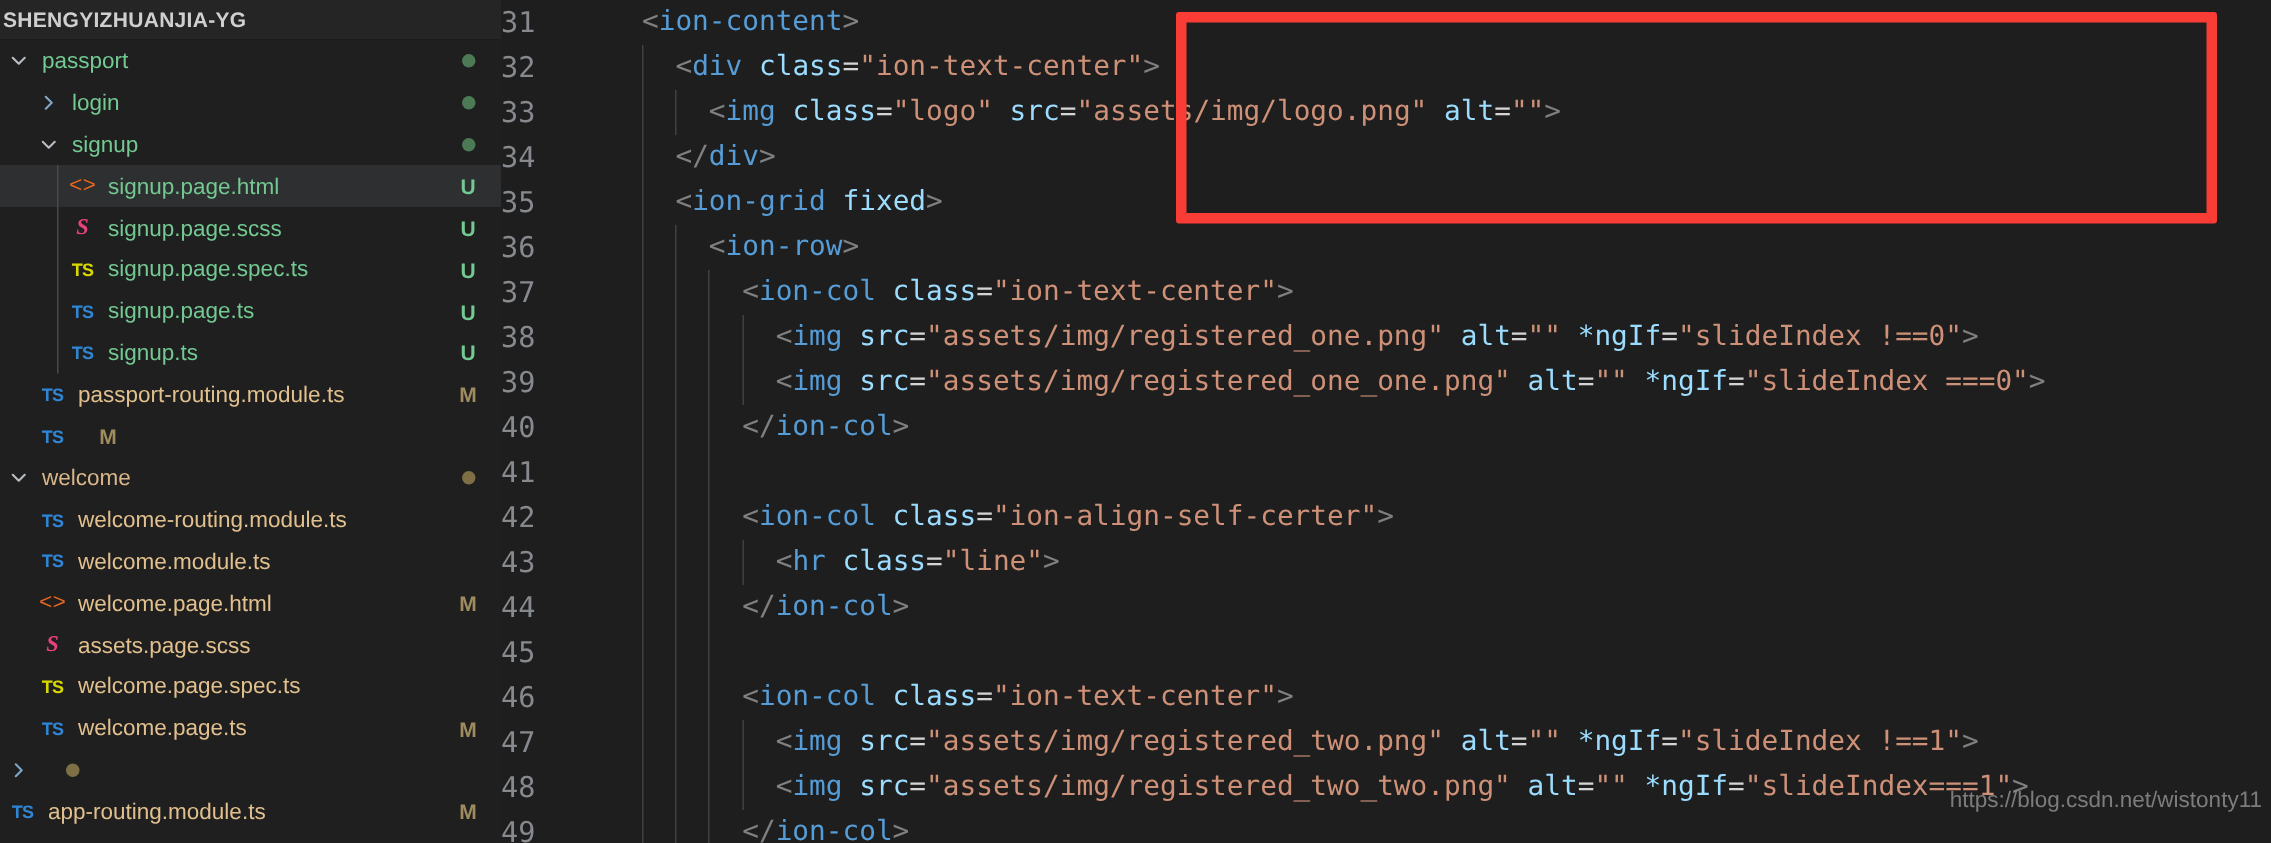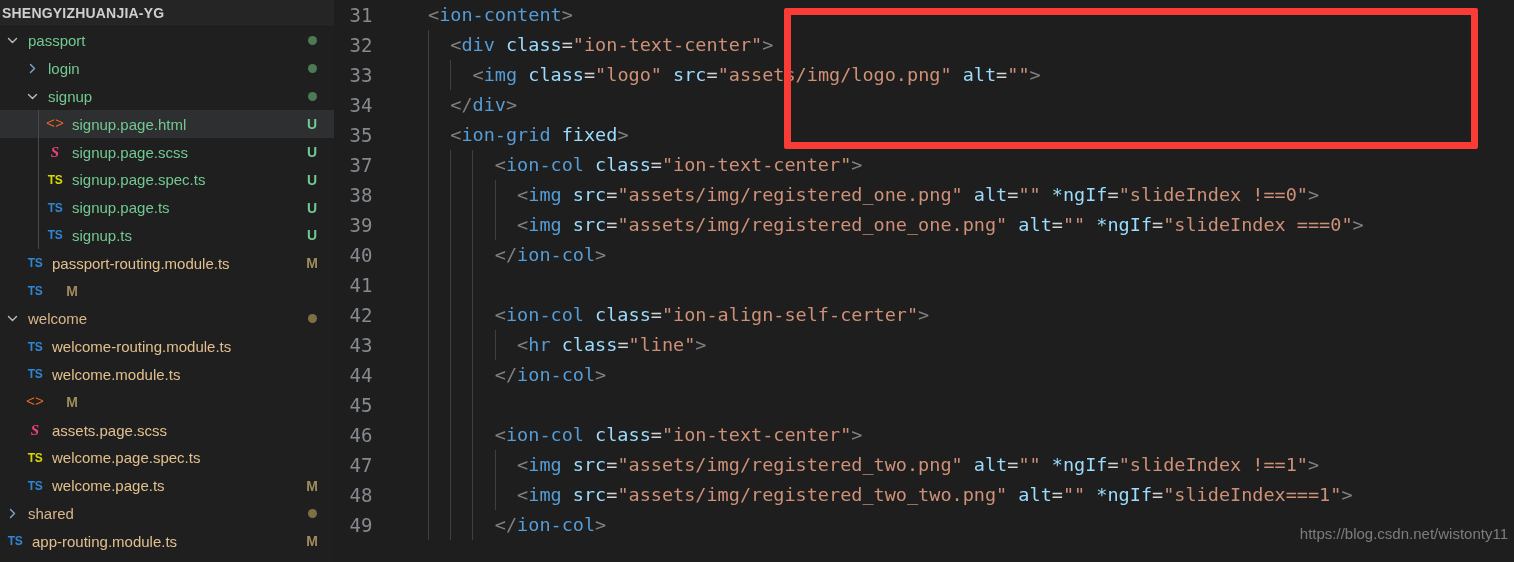--- a/index.html
+++ b/index.html
@@ -142,21 +142,21 @@
   .cline {
     position: relative;
     height: 30px;
     line-height: 30px;
     white-space: pre;
     display: flex;
   }
   .lnum {
     flex: 0 0 76px;
     width: 76px;
-    text-align: center;
+    text-align: left;
     padding-right: 22px;
     box-sizing: border-box;
     color: #868a8e;
     font-size: 19px;
   }
   .ctext {
     flex: 1 1 auto;
     position: relative;
     padding-left: 18px;
     color: #d4d4d4;
@@ -320,20 +320,21 @@
           <span style="flex: 0 0 24px;"></span>
           <span class="ficon ts-icon">TS</span>
           <span style="flex: 0 0 6px;"></span>
           <span class="label file-mod">welcome.module.ts</span>
           <span class="badge"></span>
         </div>
         <div class="row">
           <span style="flex: 0 0 24px;"></span>
           <span class="ficon html-icon">&lt;&gt;</span>
           <span style="flex: 0 0 6px;"></span>
+          <span class="label file-mod">welcome.page.html</span>
           <span class="badge m">M</span>
         </div>
         <div class="row">
           <span style="flex: 0 0 24px;"></span>
           <span class="ficon scss-icon">S</span>
           <span style="flex: 0 0 6px;"></span>
           <span class="label file-mod">assets.page.scss</span>
           <span class="badge"></span>
         </div>
         <div class="row">
@@ -351,21 +352,20 @@
           <span class="badge m">M</span>
         </div>
         <div class="row">
           <span style="flex: 0 0 4px;"></span>
           <span class="twisty">
             <svg width="11" height="11" viewBox="0 0 11 11">
               <path d="M3.5 1.5 L7.5 5.5 L3.5 9.5" fill="none" stroke="#7fa8c9" stroke-width="1.4" stroke-linecap="round" stroke-linejoin="round"></path>
             </svg>
           </span>
           <span style="flex: 0 0 8px;"></span>
-          <span class="label folder-mod">shared</span>
           <span class="dot m">
             <i></i>
           </span>
         </div>
         <div class="row">
           <span style="flex: 0 0 4px;"></span>
           <span class="ficon ts-icon">TS</span>
           <span style="flex: 0 0 6px;"></span>
           <span class="label file-mod">app-routing.module.ts</span>
           <span class="badge m">M</span>
@@ -380,20 +380,21 @@
       </div>
   </div>
 
   <div class="editor">
     <div class="code-area" id="code">
         <div class="cline"><span class="lnum">31</span><span class="ctext"><span></span><span class="ang">&lt;</span><span class="tag">ion-content</span><span class="ang">&gt;</span></span></div>
         <div class="cline"><span class="lnum">32</span><span class="ctext"><span class="ig" style="left: 18px;"></span><span>  </span><span class="ang">&lt;</span><span class="tag">div</span><span class=""> </span><span class="attr">class</span><span class="eq">=</span><span class="val">"ion-text-center"</span><span class="ang">&gt;</span></span></div>
         <div class="cline"><span class="lnum">33</span><span class="ctext"><span class="ig" style="left: 18px;"></span><span class="ig" style="left: 40.24px;"></span><span>    </span><span class="ang">&lt;</span><span class="tag">img</span><span class=""> </span><span class="attr">class</span><span class="eq">=</span><span class="val">"logo"</span><span class=""> </span><span class="attr">src</span><span class="eq">=</span><span class="val">"</span><span class="val lnk">assets/img/logo.png</span><span class="val">"</span><span class=""> </span><span class="attr">alt</span><span class="eq">=</span><span class="val">""</span><span class="ang">&gt;</span></span></div>
         <div class="cline"><span class="lnum">34</span><span class="ctext"><span class="ig" style="left: 18px;"></span><span>  </span><span class="ang">&lt;/</span><span class="tag">div</span><span class="ang">&gt;</span></span></div>
         <div class="cline"><span class="lnum">35</span><span class="ctext"><span class="ig" style="left: 18px;"></span><span>  </span><span class="ang">&lt;</span><span class="tag">ion-grid</span><span class=""> </span><span class="attr">fixed</span><span class="ang">&gt;</span></span></div>
+        <div class="cline"><span class="lnum">36</span><span class="ctext"><span class="ig" style="left: 18px;"></span><span class="ig" style="left: 40.24px;"></span><span>    </span><span class="ang">&lt;</span><span class="tag">ion-row</span><span class="ang">&gt;</span></span></div>
         <div class="cline"><span class="lnum">37</span><span class="ctext"><span class="ig" style="left: 18px;"></span><span class="ig" style="left: 40.24px;"></span><span class="ig" style="left: 62.48px;"></span><span>      </span><span class="ang">&lt;</span><span class="tag">ion-col</span><span class=""> </span><span class="attr">class</span><span class="eq">=</span><span class="val">"ion-text-center"</span><span class="ang">&gt;</span></span></div>
         <div class="cline"><span class="lnum">38</span><span class="ctext"><span class="ig" style="left: 18px;"></span><span class="ig" style="left: 40.24px;"></span><span class="ig" style="left: 62.48px;"></span><span class="ig" style="left: 84.72px;"></span><span>        </span><span class="ang">&lt;</span><span class="tag">img</span><span class=""> </span><span class="attr">src</span><span class="eq">=</span><span class="val">"</span><span class="val lnk">assets/img/registered_one.png</span><span class="val">"</span><span class=""> </span><span class="attr">alt</span><span class="eq">=</span><span class="val">""</span><span class=""> </span><span class="attr">*ngIf</span><span class="eq">=</span><span class="val">"slideIndex !==0"</span><span class="ang">&gt;</span></span></div>
         <div class="cline"><span class="lnum">39</span><span class="ctext"><span class="ig" style="left: 18px;"></span><span class="ig" style="left: 40.24px;"></span><span class="ig" style="left: 62.48px;"></span><span class="ig" style="left: 84.72px;"></span><span>        </span><span class="ang">&lt;</span><span class="tag">img</span><span class=""> </span><span class="attr">src</span><span class="eq">=</span><span class="val">"</span><span class="val lnk">assets/img/registered_one_one.png</span><span class="val">"</span><span class=""> </span><span class="attr">alt</span><span class="eq">=</span><span class="val">""</span><span class=""> </span><span class="attr">*ngIf</span><span class="eq">=</span><span class="val">"slideIndex ===0"</span><span class="ang">&gt;</span></span></div>
         <div class="cline"><span class="lnum">40</span><span class="ctext"><span class="ig" style="left: 18px;"></span><span class="ig" style="left: 40.24px;"></span><span class="ig" style="left: 62.48px;"></span><span>      </span><span class="ang">&lt;/</span><span class="tag">ion-col</span><span class="ang">&gt;</span></span></div>
         <div class="cline"><span class="lnum">41</span><span class="ctext"><span class="ig" style="left: 18px;"></span><span class="ig" style="left: 40.24px;"></span><span class="ig" style="left: 62.48px;"></span><span></span></span></div>
         <div class="cline"><span class="lnum">42</span><span class="ctext"><span class="ig" style="left: 18px;"></span><span class="ig" style="left: 40.24px;"></span><span class="ig" style="left: 62.48px;"></span><span>      </span><span class="ang">&lt;</span><span class="tag">ion-col</span><span class=""> </span><span class="attr">class</span><span class="eq">=</span><span class="val">"ion-align-self-certer"</span><span class="ang">&gt;</span></span></div>
         <div class="cline"><span class="lnum">43</span><span class="ctext"><span class="ig" style="left: 18px;"></span><span class="ig" style="left: 40.24px;"></span><span class="ig" style="left: 62.48px;"></span><span class="ig" style="left: 84.72px;"></span><span>        </span><span class="ang">&lt;</span><span class="tag">hr</span><span class=""> </span><span class="attr">class</span><span class="eq">=</span><span class="val">"line"</span><span class="ang">&gt;</span></span></div>
         <div class="cline"><span class="lnum">44</span><span class="ctext"><span class="ig" style="left: 18px;"></span><span class="ig" style="left: 40.24px;"></span><span class="ig" style="left: 62.48px;"></span><span>      </span><span class="ang">&lt;/</span><span class="tag">ion-col</span><span class="ang">&gt;</span></span></div>
         <div class="cline"><span class="lnum">45</span><span class="ctext"><span class="ig" style="left: 18px;"></span><span class="ig" style="left: 40.24px;"></span><span class="ig" style="left: 62.48px;"></span><span></span></span></div>
         <div class="cline"><span class="lnum">46</span><span class="ctext"><span class="ig" style="left: 18px;"></span><span class="ig" style="left: 40.24px;"></span><span class="ig" style="left: 62.48px;"></span><span>      </span><span class="ang">&lt;</span><span class="tag">ion-col</span><span class=""> </span><span class="attr">class</span><span class="eq">=</span><span class="val">"ion-text-center"</span><span class="ang">&gt;</span></span></div>

